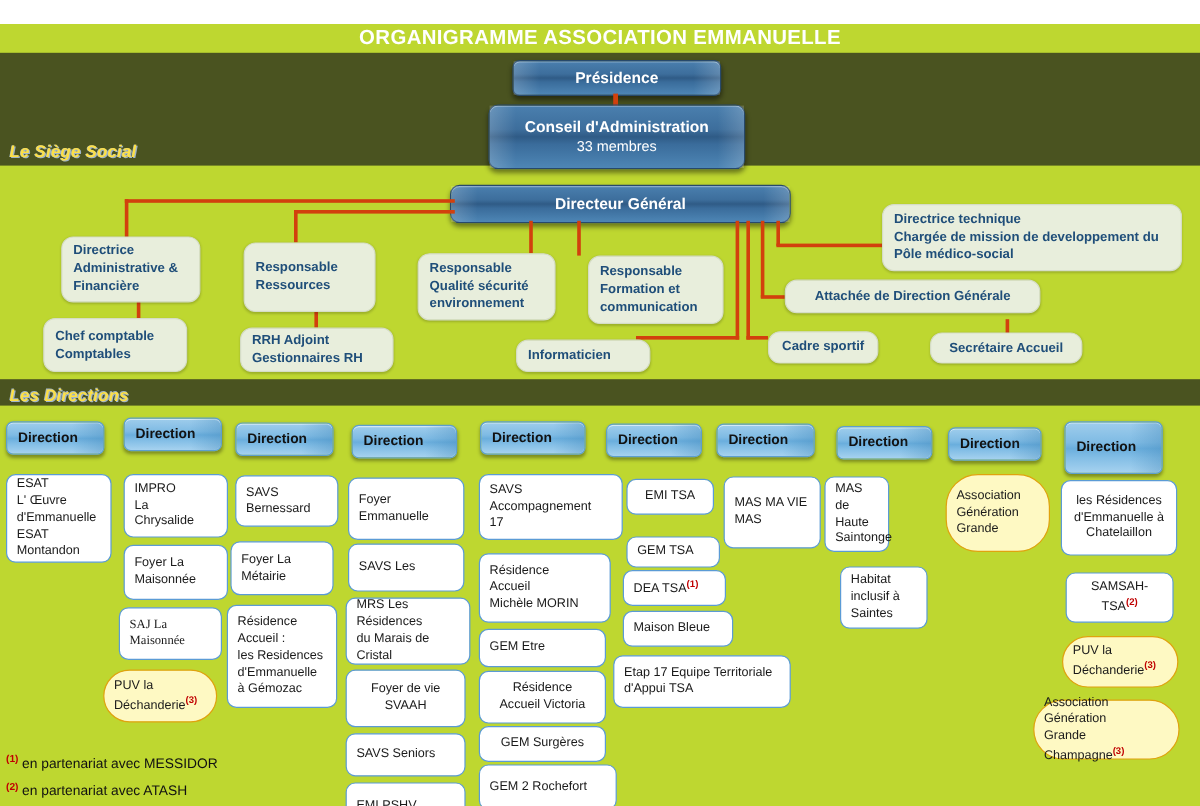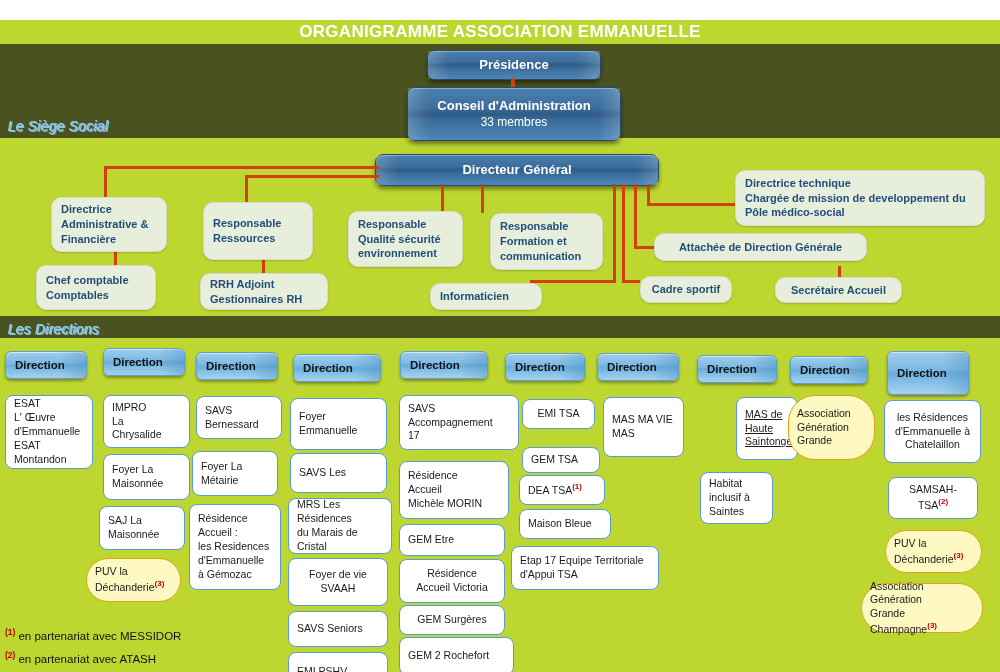--- a/index.html
+++ b/index.html
@@ -28,23 +28,23 @@
     font-weight: bold;
     letter-spacing: .3px;
     display: flex;
     align-items: center;
     justify-content: center;
   }
 
   
   .section-label {
     position: absolute;
-    color: #7dd3fc;
+    color: #fde047;
     font-size: 14px;
-    font-weight: normal;
+    font-weight: bold;
     font-style: italic;
     text-shadow: 1px 1px 0 #9fb4c9, -0.5px -0.5px 0 #9fb4c9;
     letter-spacing: .2px;
   }
 
   
   .panel {
     position: absolute;
     background: #bed730;
   }
@@ -189,21 +189,21 @@
 <div id="page">
 
   <div class="title-bar">ORGANIGRAMME ASSOCIATION EMMANUELLE</div>
 
   <div class="panel" id="panel-siege"></div>
   <div class="panel" id="panel-directions"></div>
 
   <div class="section-label" style="left:8px; top:98px;">Le Siège Social</div>
   <div class="section-label" style="left:8px; top:301px;">Les Directions</div>
 
-  <div class="box3d" style="left:427px; top:30px; width:172px; height:28px;">
+  <div class="box3d" style="left:427px; top:30px; width:172px; height:28px;border-radius:6px;">
     <span class="facet-l"></span>
     <span class="facet-r"></span>
     <span>Présidence</span>
   </div>
 
   <div class="conn" style="left:511px; top:58px; width:4px; height:11px;"></div>
 
   <div class="box3d" style="left:407px; top:67px; width:212px; height:52px;">
     <span class="facet-l"></span>
     <span class="facet-r"></span>
@@ -315,21 +315,21 @@
   </div>
   <div class="unit" style="left:103px; top:375px; width:87px; height:53px;">
     <span>IMPRO</span>
     <span>La</span>
     <span>Chrysalide</span>
   </div>
   <div class="unit" style="left:103px; top:434px; width:87px; height:46px;">
     <span>Foyer La</span>
     <span>Maisonnée</span>
   </div>
-  <div class="unit" style="left:99px; top:486px; width:86px; height:44px;">
+  <div class="unit" style="left:99px; top:486px; width:86px; height:44px;font-family:Liberation Serif, serif;">
     <span>SAJ La</span>
     <span>Maisonnée</span>
   </div>
   <div class="unit orange" style="left:86px; top:538px; width:95px; height:44px;">
     <span>PUV la</span>
     <span><span>Déchanderie</span><sup>(3)</sup></span>
   </div>
 
   <div class="dirhdr" style="left:196px; top:332px; width:82px; height:28px;">
     <span>Direction</span>
@@ -433,21 +433,21 @@
   </div>
   <div class="unit" style="left:603px; top:377px; width:81px; height:60px;">
     <span>MAS MA VIE</span>
     <span>MAS</span>
   </div>
 
   <div class="dirhdr" style="left:697px; top:335px; width:80px; height:28px;">
     <span>Direction</span>
     <span class="wedge"></span>
   </div>
-  <div class="unit" style="left:736px; top:377px; width:62px; height:63px;text-decoration:underline;">
+  <div class="unit" style="left:687px; top:377px; width:54px; height:63px;">
     <span>MAS de</span>
     <span>Haute</span>
     <span>Saintonge</span>
   </div>
   <div class="unit" style="left:700px; top:452px; width:73px; height:52px;">
     <span>Habitat</span>
     <span>inclusif à</span>
     <span>Saintes</span>
   </div>
 

